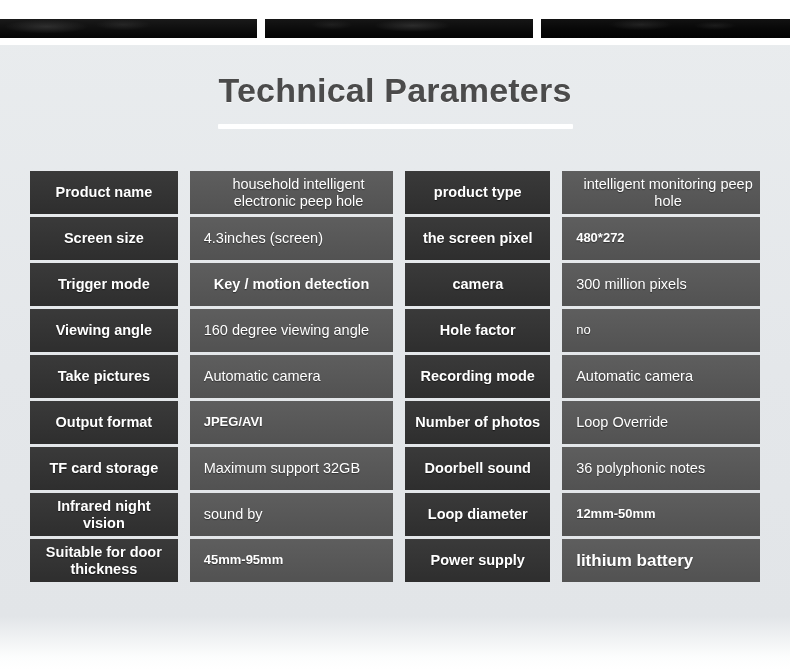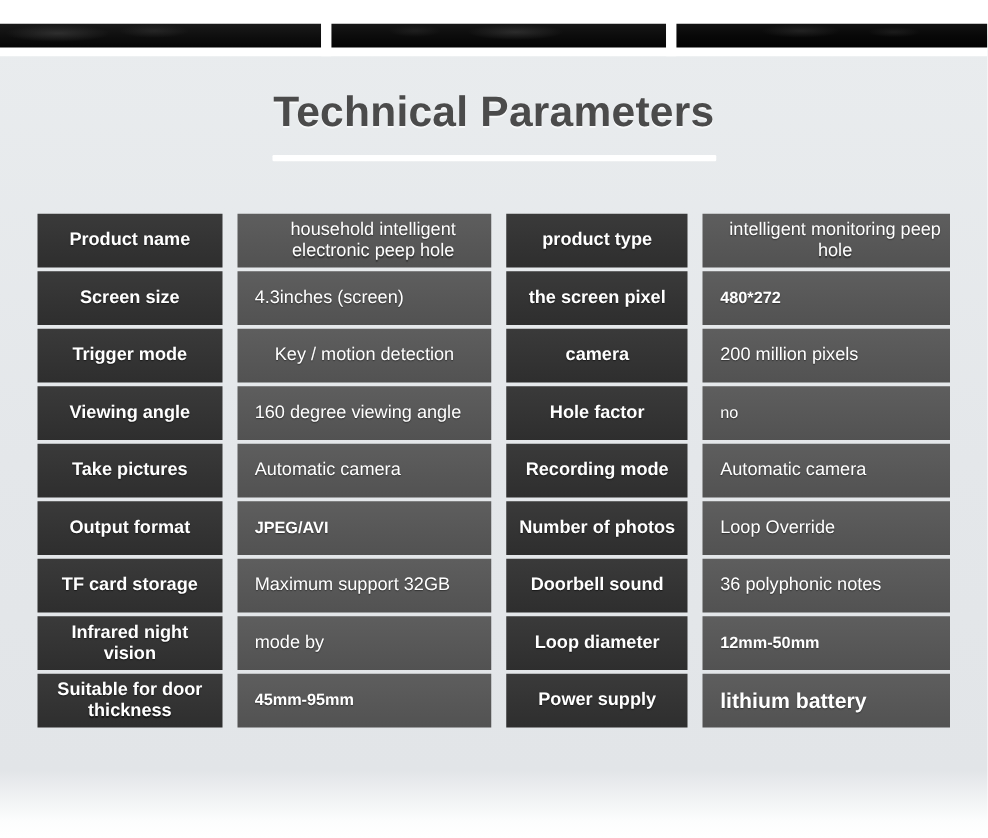--- a/index.html
+++ b/index.html
@@ -134,21 +134,21 @@
     text-shadow: 0 1px 1px rgba(0,0,0,0.45);
   }
 
   .w-label-1 { width: 153px; }
   .w-value-1 { width: 211px; }
   .w-label-2 { width: 150px; }
   .w-value-2 { width: 205px; }
 
   
   .v-bold-center {
-    font-weight: normal;
+    font-weight: bold;
     justify-content: center;
     text-align: center;
     padding: 0 10px;
   }
   .v-small-bold {
     font-weight: bold;
     font-size: 13px;
   }
   .v-large-bold {
     font-weight: bold;
@@ -195,21 +195,21 @@
       <div class="cell cell-label w-label-1">Screen size</div>
       <div class="cell cell-value w-value-1">4.3inches (screen)</div>
       <div class="cell cell-label w-label-2">the screen pixel</div>
       <div class="cell cell-value w-value-2 v-small-bold">480*272</div>
     </div>
 
     <div class="spec-row">
       <div class="cell cell-label w-label-1">Trigger mode</div>
       <div class="cell cell-value w-value-1 v-bold-center">Key / motion detection</div>
       <div class="cell cell-label w-label-2">camera</div>
-      <div class="cell cell-value w-value-2">200 million pixels</div>
+      <div class="cell cell-value w-value-2">300 million pixels</div>
     </div>
 
     <div class="spec-row">
       <div class="cell cell-label w-label-1">Viewing angle</div>
       <div class="cell cell-value w-value-1">160 degree viewing angle</div>
       <div class="cell cell-label w-label-2">Hole factor</div>
       <div class="cell cell-value w-value-2 v-small">no</div>
     </div>
 
     <div class="spec-row">
@@ -228,21 +228,21 @@
 
     <div class="spec-row">
       <div class="cell cell-label w-label-1">TF card storage</div>
       <div class="cell cell-value w-value-1">Maximum support 32GB</div>
       <div class="cell cell-label w-label-2">Doorbell sound</div>
       <div class="cell cell-value w-value-2">36 polyphonic notes</div>
     </div>
 
     <div class="spec-row">
       <div class="cell cell-label w-label-1">Infrared night vision</div>
-      <div class="cell cell-value w-value-1">mode by</div>
+      <div class="cell cell-value w-value-1">sound by</div>
       <div class="cell cell-label w-label-2">Loop diameter</div>
       <div class="cell cell-value w-value-2 v-small-bold">12mm-50mm</div>
     </div>
 
     <div class="spec-row">
       <div class="cell cell-label w-label-1">Suitable for door thickness</div>
       <div class="cell cell-value w-value-1 v-small-bold">45mm-95mm</div>
       <div class="cell cell-label w-label-2">Power supply</div>
       <div class="cell cell-value w-value-2 v-large-bold">lithium battery</div>
     </div>

